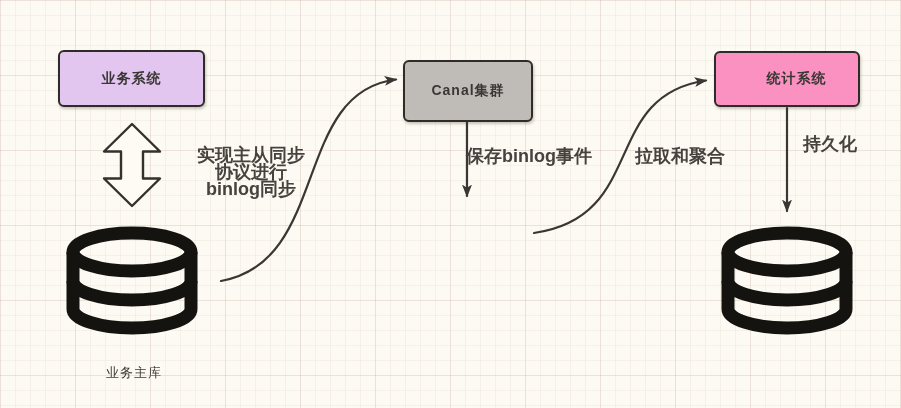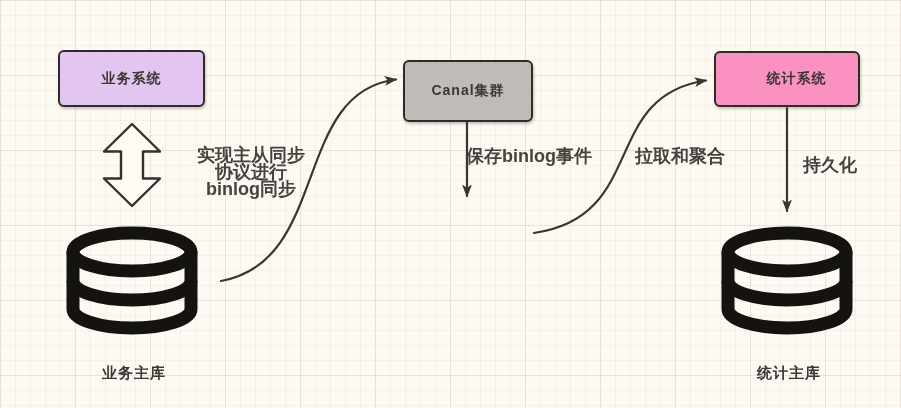--- a/index.html
+++ b/index.html
@@ -61,28 +61,28 @@
     white-space: nowrap;
   }
   .edge-label.wrap {
     white-space: normal;
     text-align: center;
     word-break: break-word;
   }
   .label-sync    { left: 190px; top: 147px; width: 122px; }
   .label-save    { left: 466px; top: 148px; }
   .label-pull    { left: 635px; top: 148px; }
-  .label-persist { left: 803px; top: 157px; }
+  .label-persist { left: 803px; top: 136px; }
 
   .db-label {
     position: absolute;
     width: 140px;
     text-align: center;
-    font-size: 15px;
-    font-weight: bold;
+    font-size: 13px;
+    font-weight: normal;
     color: #3B3735;
     letter-spacing: 1px;
   }
   .db-label-business { left: 64px;  top: 364px; }
   .db-label-stats    { left: 719px; top: 364px; }
 </style>
 </head>
 <body>
 
 <div class="canvas">
@@ -127,15 +127,14 @@
   <div class="edge-label wrap label-sync">实现主从同步协议进行binlog同步</div>
 
   <div class="edge-label label-save">保存binlog事件</div>
 
   <div class="edge-label label-pull">拉取和聚合</div>
 
   <div class="edge-label label-persist">持久化</div>
 
   <div class="db-label db-label-business">业务主库</div>
 
-  <div class="db-label db-label-stats">统计主库</div>
 
 </div>
 
 </body></html>

